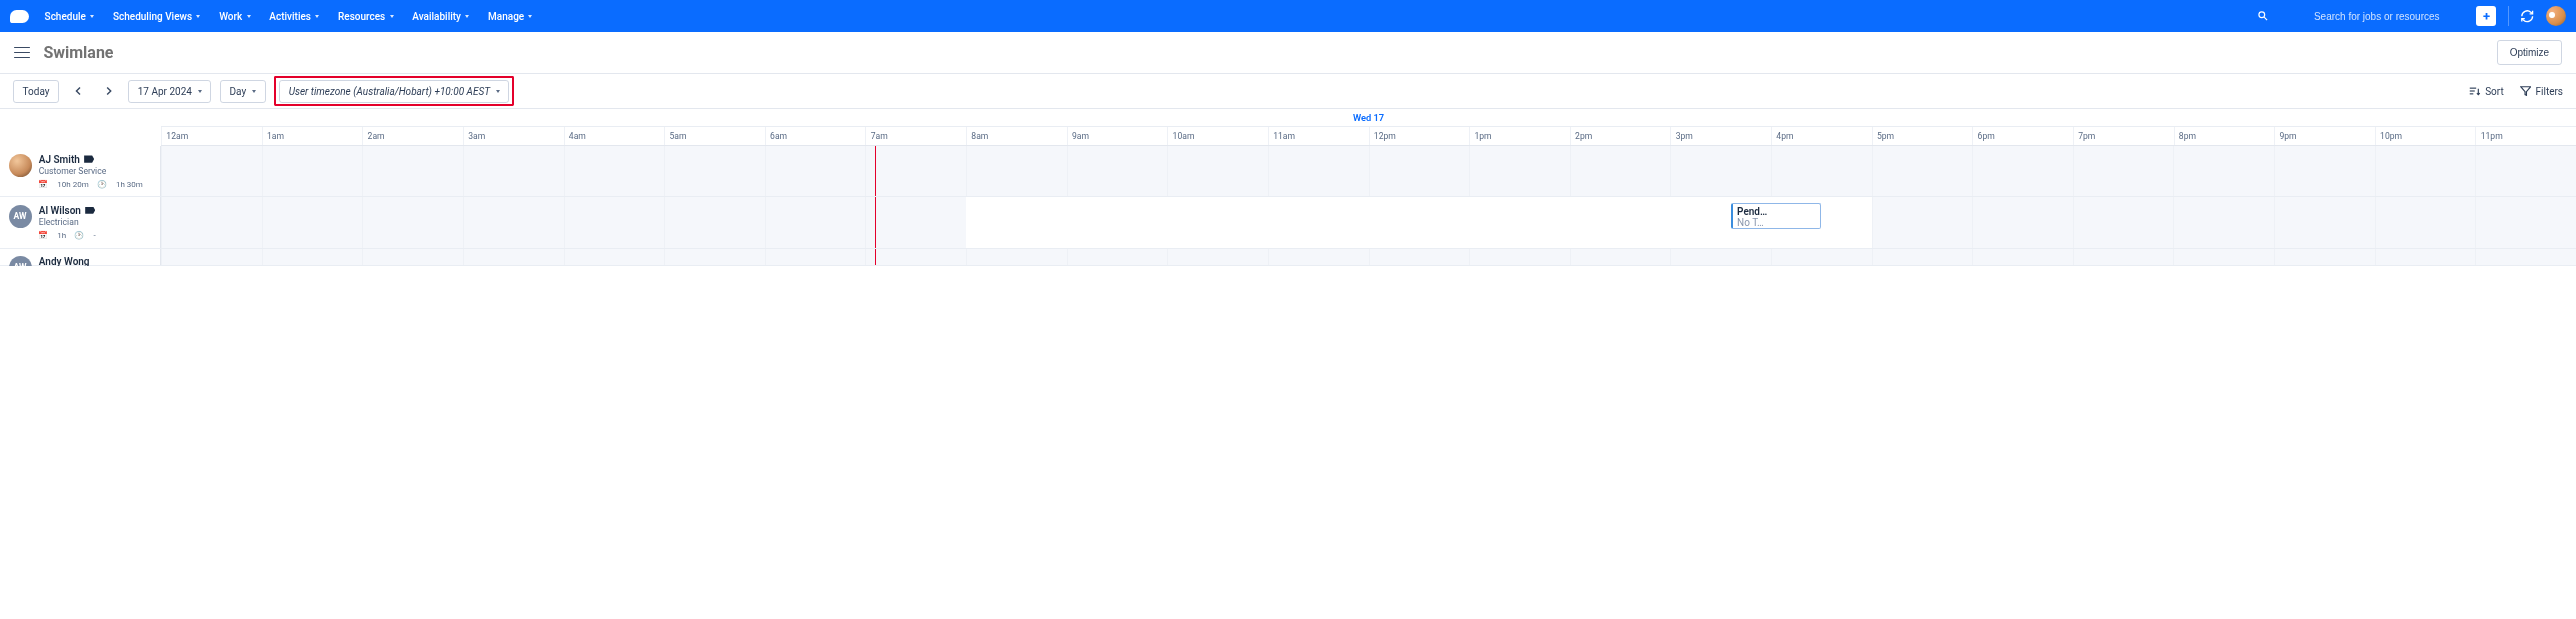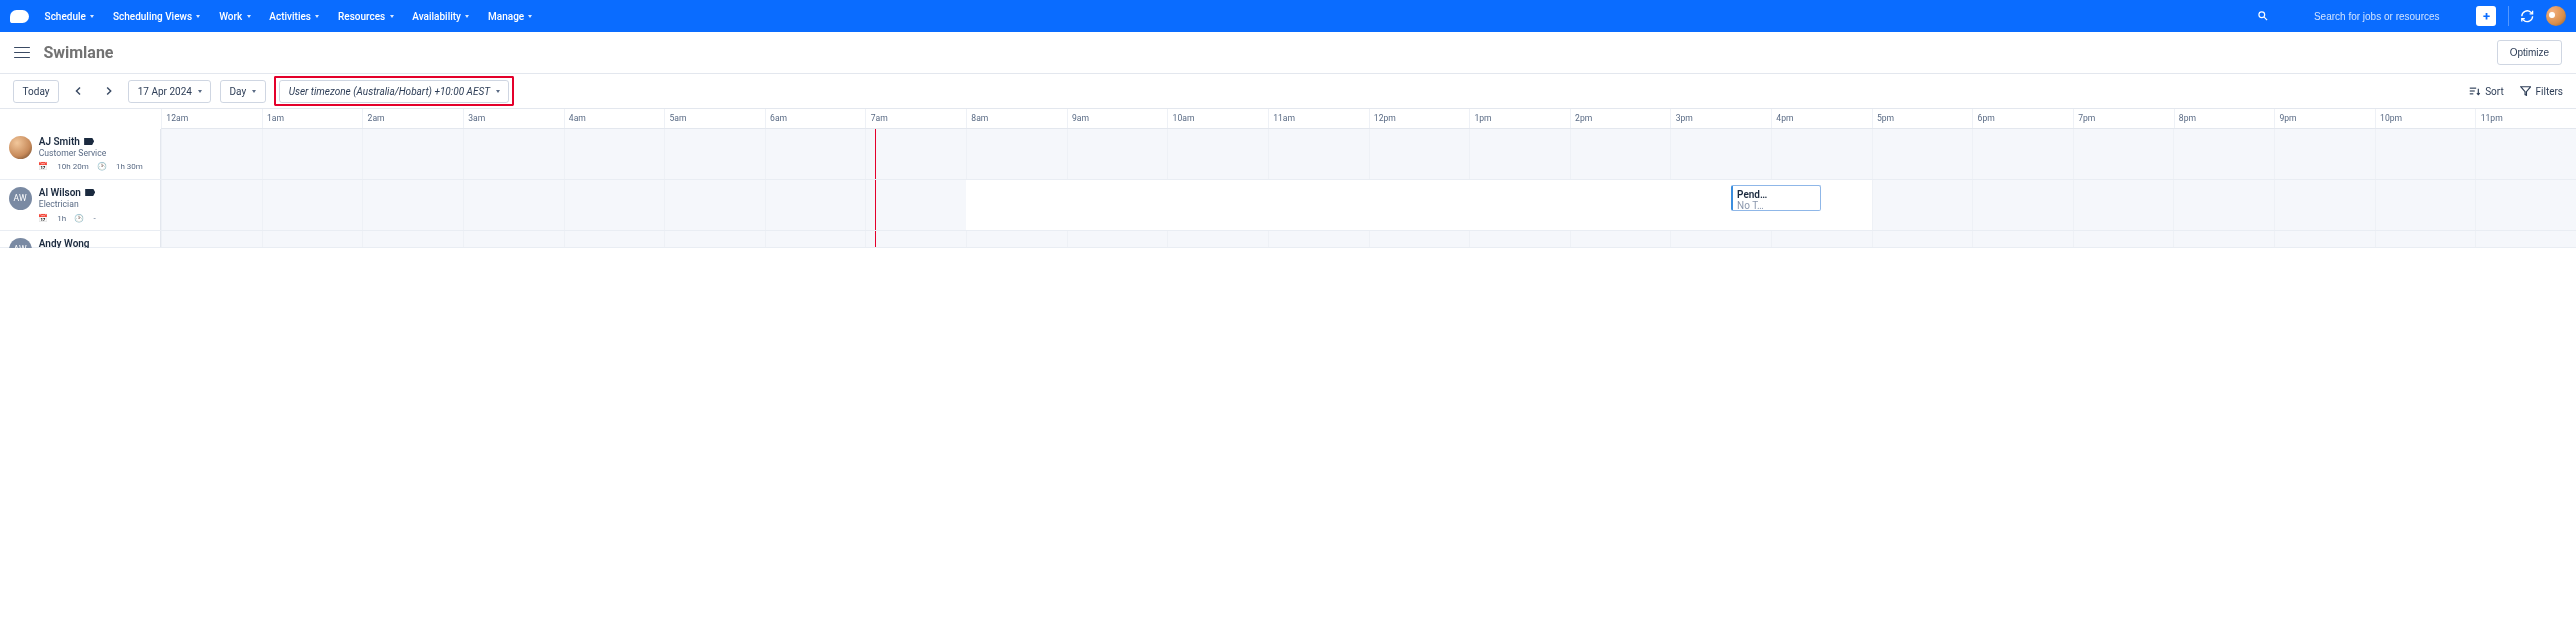--- a/index.html
+++ b/index.html
@@ -38,21 +38,21 @@
   .tool-link { display: flex; align-items: center; gap: 4.3px; font-size: 10px; color: #2e3e57; cursor: pointer; }
 
   
   .swimlane-wrap { position: relative; }
   .day-header { text-align: center; color: #0a6cff; font-size: 9.3px; font-weight: 600; padding: 2.9px 0; margin-left: 161px; border-bottom: 0.7px solid #e9edf3; }
   .hour-header { display: flex; margin-left: 161px; border-bottom: 0.7px solid #e3e7ee; }
   .hour-cell { flex: 1 1 0; font-size: 8.6px; color: #5a6b85; padding: 4.3px 0 4.3px 4.3px; border-left: 0.7px solid #eef1f6; }
   .rows { position: relative; }
   .row { display: flex; border-bottom: 0.7px solid #e9edf3; }
   .row-label { width: 161px; min-width: 161px; padding: 7.2px 8.6px; display: flex; gap: 7.2px; border-right: 0.7px solid #e3e7ee; background: #fff; }
-  .avatar { width: 23px; height: 23px; border-radius: 50%; background: #7a8aa3; display: flex; align-items: center; justify-content: center; color: #fff; font-size: 8.6px; font-weight: 400; }
+  .avatar { width: 23px; height: 23px; border-radius: 50%; background: #7a8aa3; display: flex; align-items: center; justify-content: center; color: #fff; font-size: 8.6px; font-weight: 700; }
   .avatar.img { background: radial-gradient(circle at 35% 30%, #f2c79b, #c78a5a 60%, #5a3b22); }
   .person-name { font-size: 10px; font-weight: 600; color: #1b2a3f; display: flex; align-items: center; gap: 4.3px; }
   .tag-chip { display:inline-block; background: #1b2a3f; width: 10px; height: 7.2px; clip-path: polygon(0 0, 80% 0, 100% 50%, 80% 100%, 0 100%); }
   .role { font-size: 8.6px; color: #5a6b85; margin-top: 1.4px; }
   .meta { font-size: 8px; color: #5a6b85; margin-top: 4.3px; display: flex; gap: 8.6px; align-items: center; }
   .meta .ico { font-size: 8px; }
   .row-track { flex: 1; position: relative; background: #f5f7fb; }
   .row-track .grid-line { position: absolute; top: 0; bottom: 0; border-left: 0.7px solid #eef1f6; }
   .avail-block { position: absolute; top: 0; bottom: 0; background: #ffffff; }
   .job-chip { position: absolute; top: 5.8px; height: 26px; background: #fff; border: 0.7px solid #8fb7e8; border-left: 2.9px solid #3a8dde; border-radius: 2.2px; padding: 2.2px 4.3px; font-size: 10px; color: #2e3e57; overflow: hidden; }
@@ -172,20 +172,21 @@
     <div class="tool-link">
       <svg width="11.5" height="10" viewBox="0 0 16 14" stroke="#2e3e57" stroke-width="1.6" fill="none">
           <polygon points="1,1 15,1 9,8 9,13 7,12 7,8"></polygon>
         </svg>
       <span>Filters</span>
     </div>
   </div>
 </div>
 
 <div class="swimlane-wrap">
+  <div class="day-header">Wed 17</div>
   <div class="hour-header" id="hour-header">
       <div class="hour-cell">12am</div>
       <div class="hour-cell">1am</div>
       <div class="hour-cell">2am</div>
       <div class="hour-cell">3am</div>
       <div class="hour-cell">4am</div>
       <div class="hour-cell">5am</div>
       <div class="hour-cell">6am</div>
       <div class="hour-cell">7am</div>
       <div class="hour-cell">8am</div>

